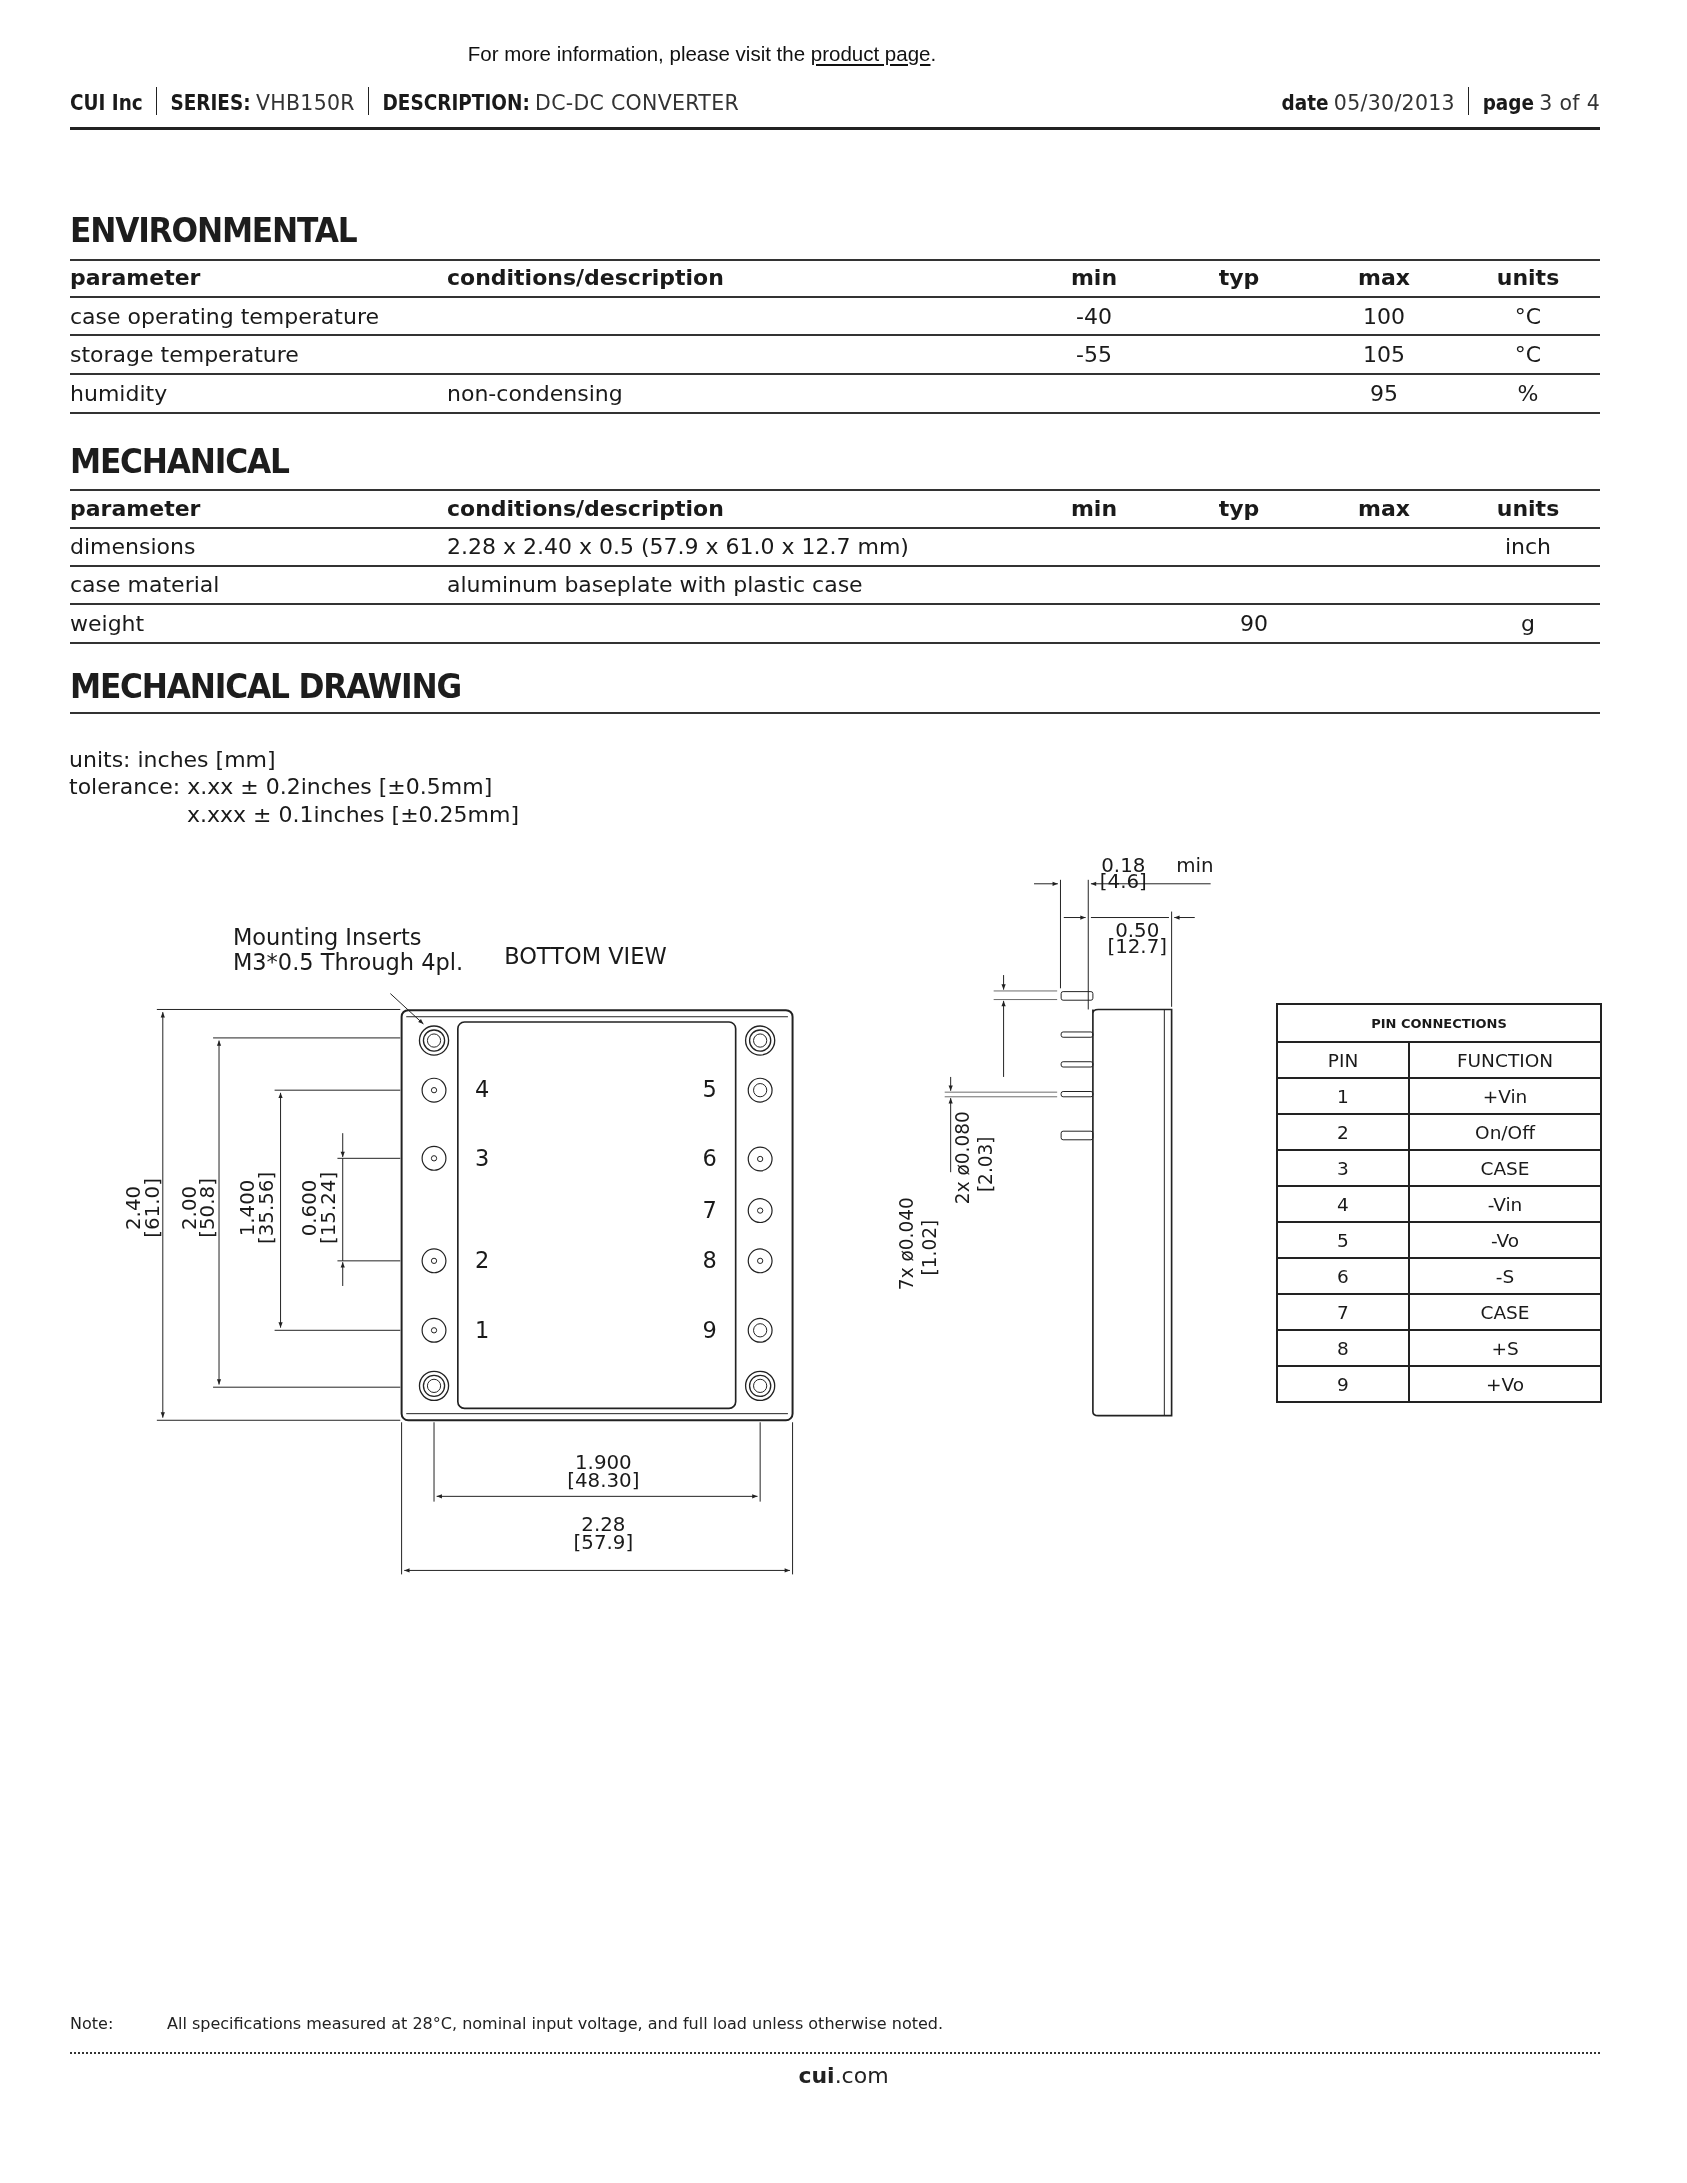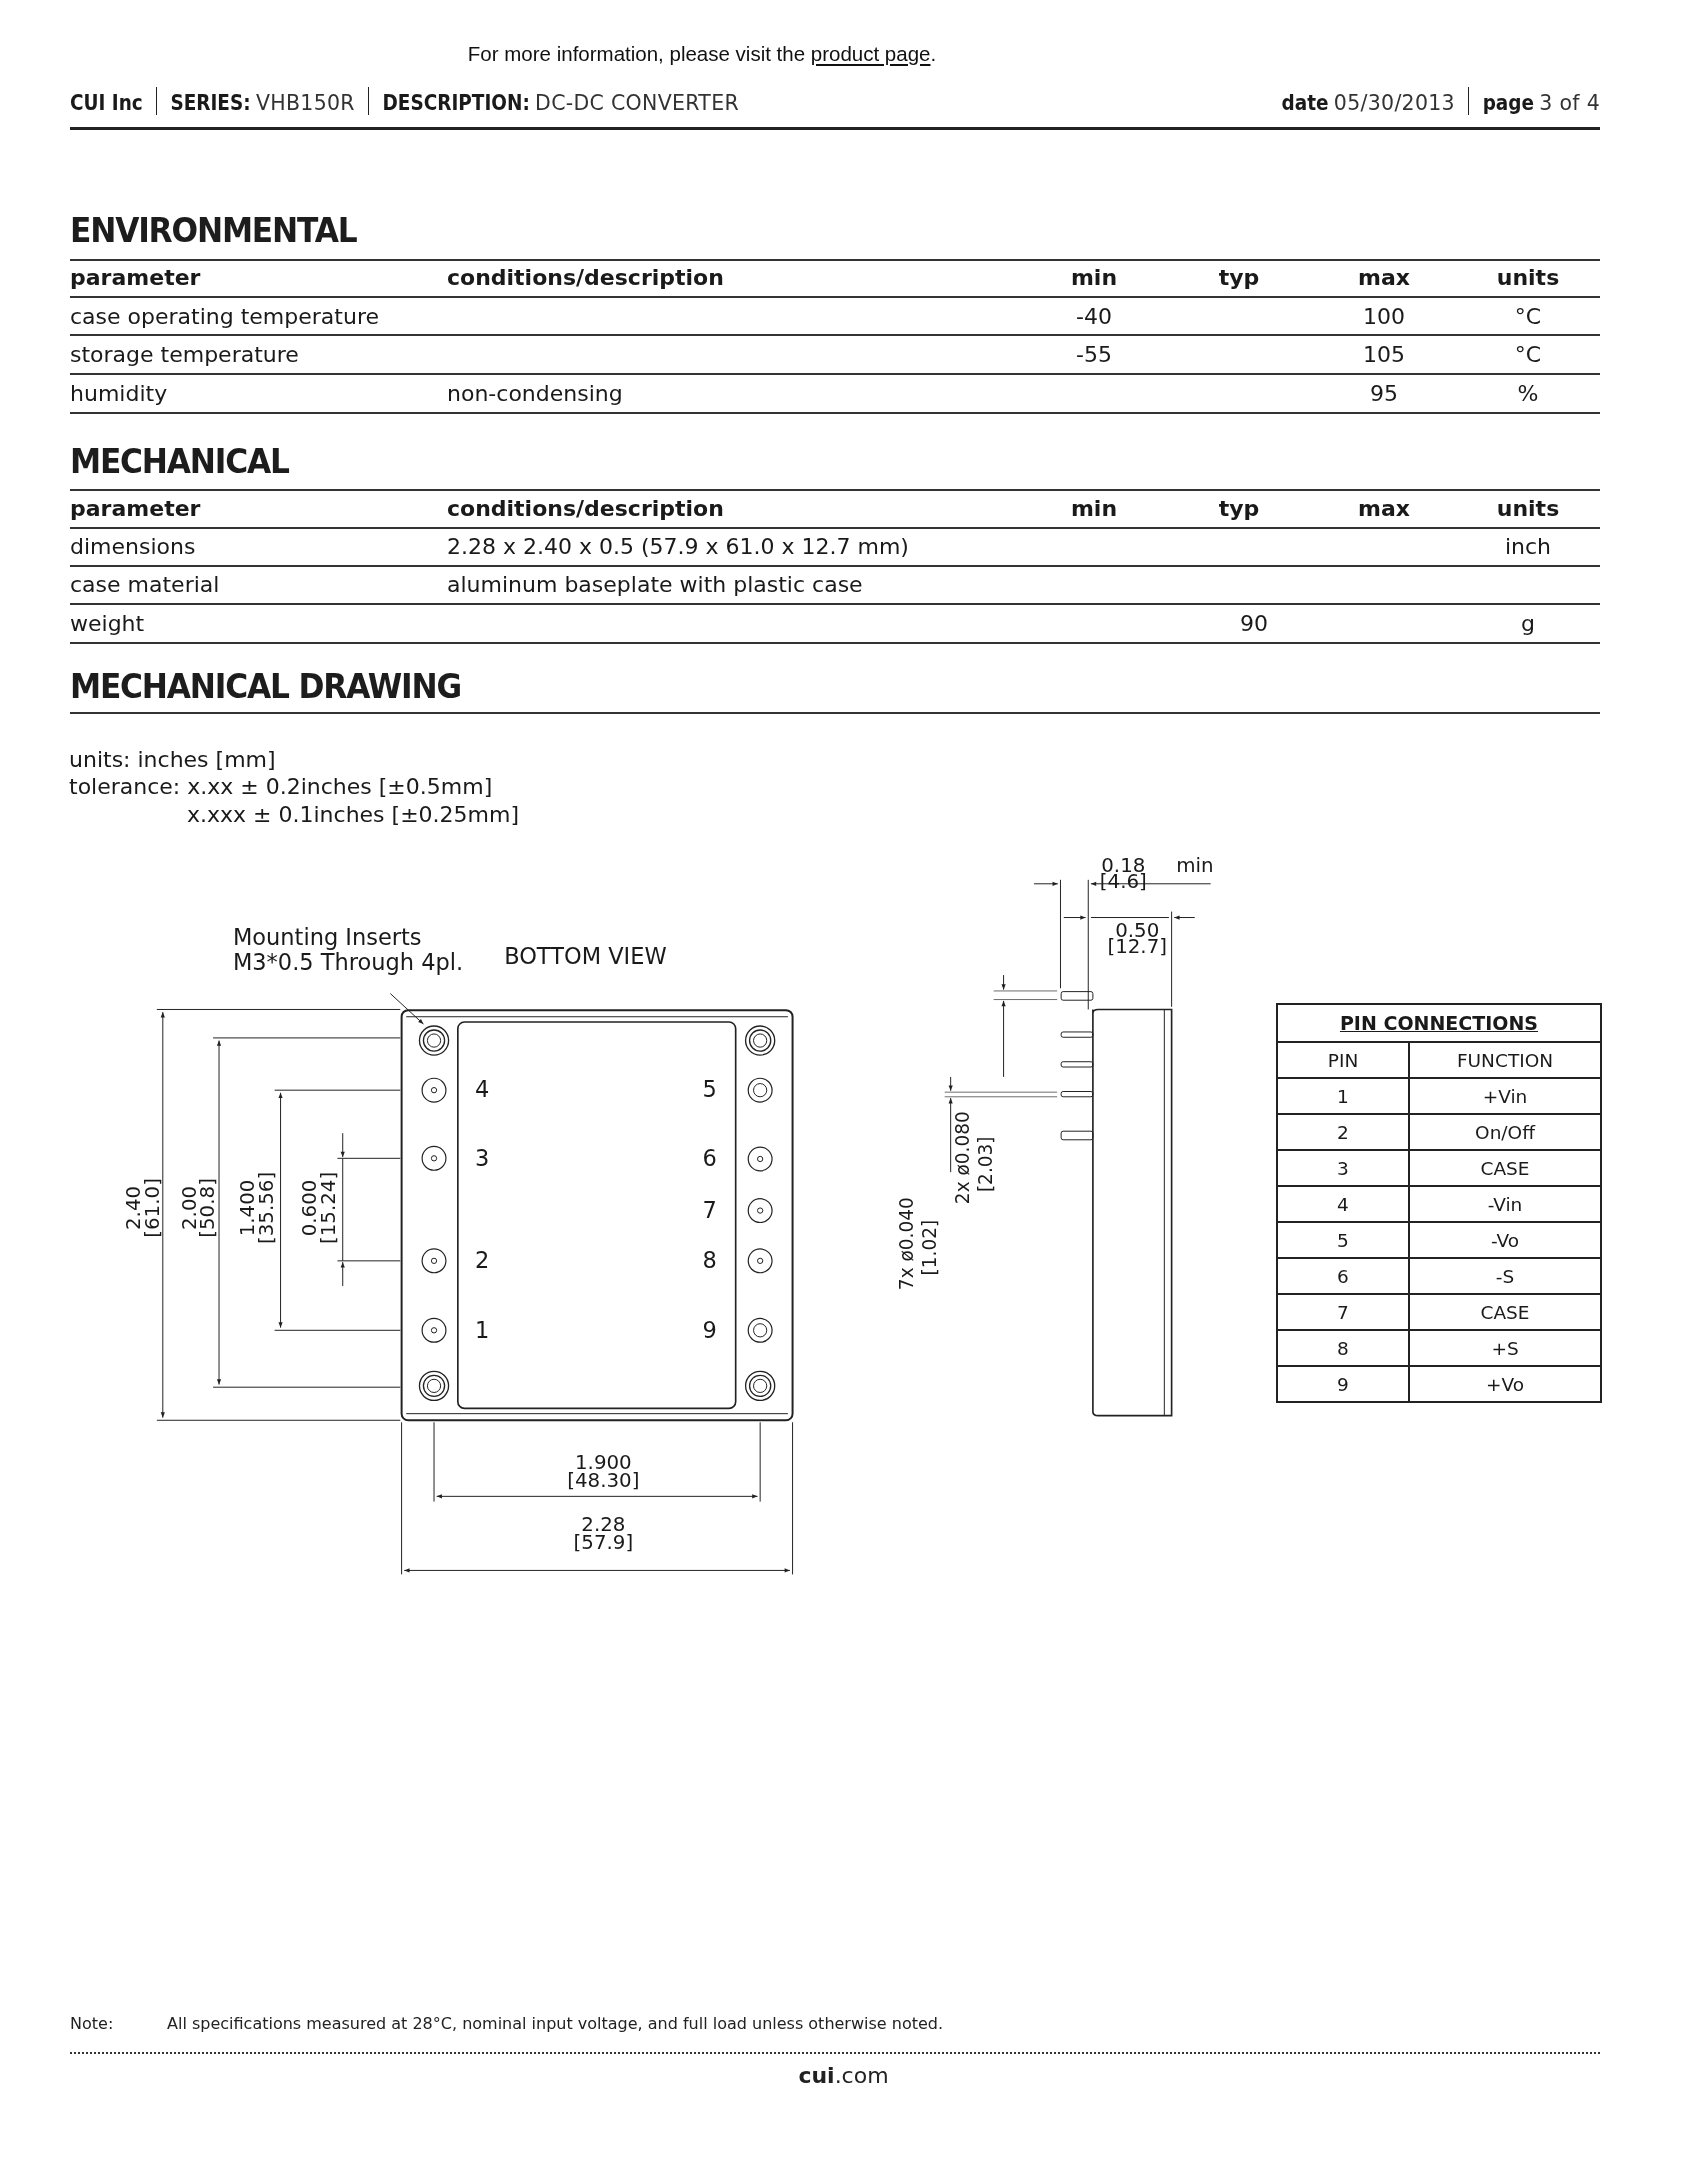--- a/index.html
+++ b/index.html
@@ -14,21 +14,21 @@
   .rule-thick { height: 2.6px; background: #222; }
   .rule { height: 2px; background: #333; }
   .sect { font-family: "DejaVu Sans", sans-serif; font-weight: bold; font-size: 34px; letter-spacing: -1.3px; transform: scaleX(0.92); transform-origin: left; color: #1d1d1d; }
   .cell { font-size: 22px; white-space: nowrap; color: #1a1a1a; }
   .th { font-weight: bold; }
   .c { transform: translateX(-50%); }
   .drawtxt { font-size: 22px; line-height: 27px; color: #1a1a1a; white-space: pre; }
   svg text { font-family: "DejaVu Sans", sans-serif; }
   .pin-table { left: 1276px; top: 1003px; width: 326px; border-collapse: collapse; font-family: "DejaVu Sans", sans-serif; font-size: 18.5px; }
   .pin-table td, .pin-table th { border: 2px solid #222; text-align: center; height: 34px; padding: 0; }
-  .pin-table th.title { font-weight: bold; font-size: 19px; height: 36px; text-decoration: underline; }
+  .pin-table th.title { font-weight: bold; font-size: 13px; height: 36px; }
   .pin-table td.pin { width: 130px; }
   .footnote { top: 2014px; font-family: "DejaVu Sans", sans-serif; font-size: 16px; color: #222; }
   .dotted { left: 70px; top: 2052px; width: 1530px; height: 0; border-top: 2.6px dotted #333; }
   .foot { left: 0; width: 1687px; top: 2063px; text-align: center; font-size: 22px; color: #222; }
   .foot b { font-weight: bold; }
 </style>
 </head>
 <body>
 
 <div class="abs topnote">

